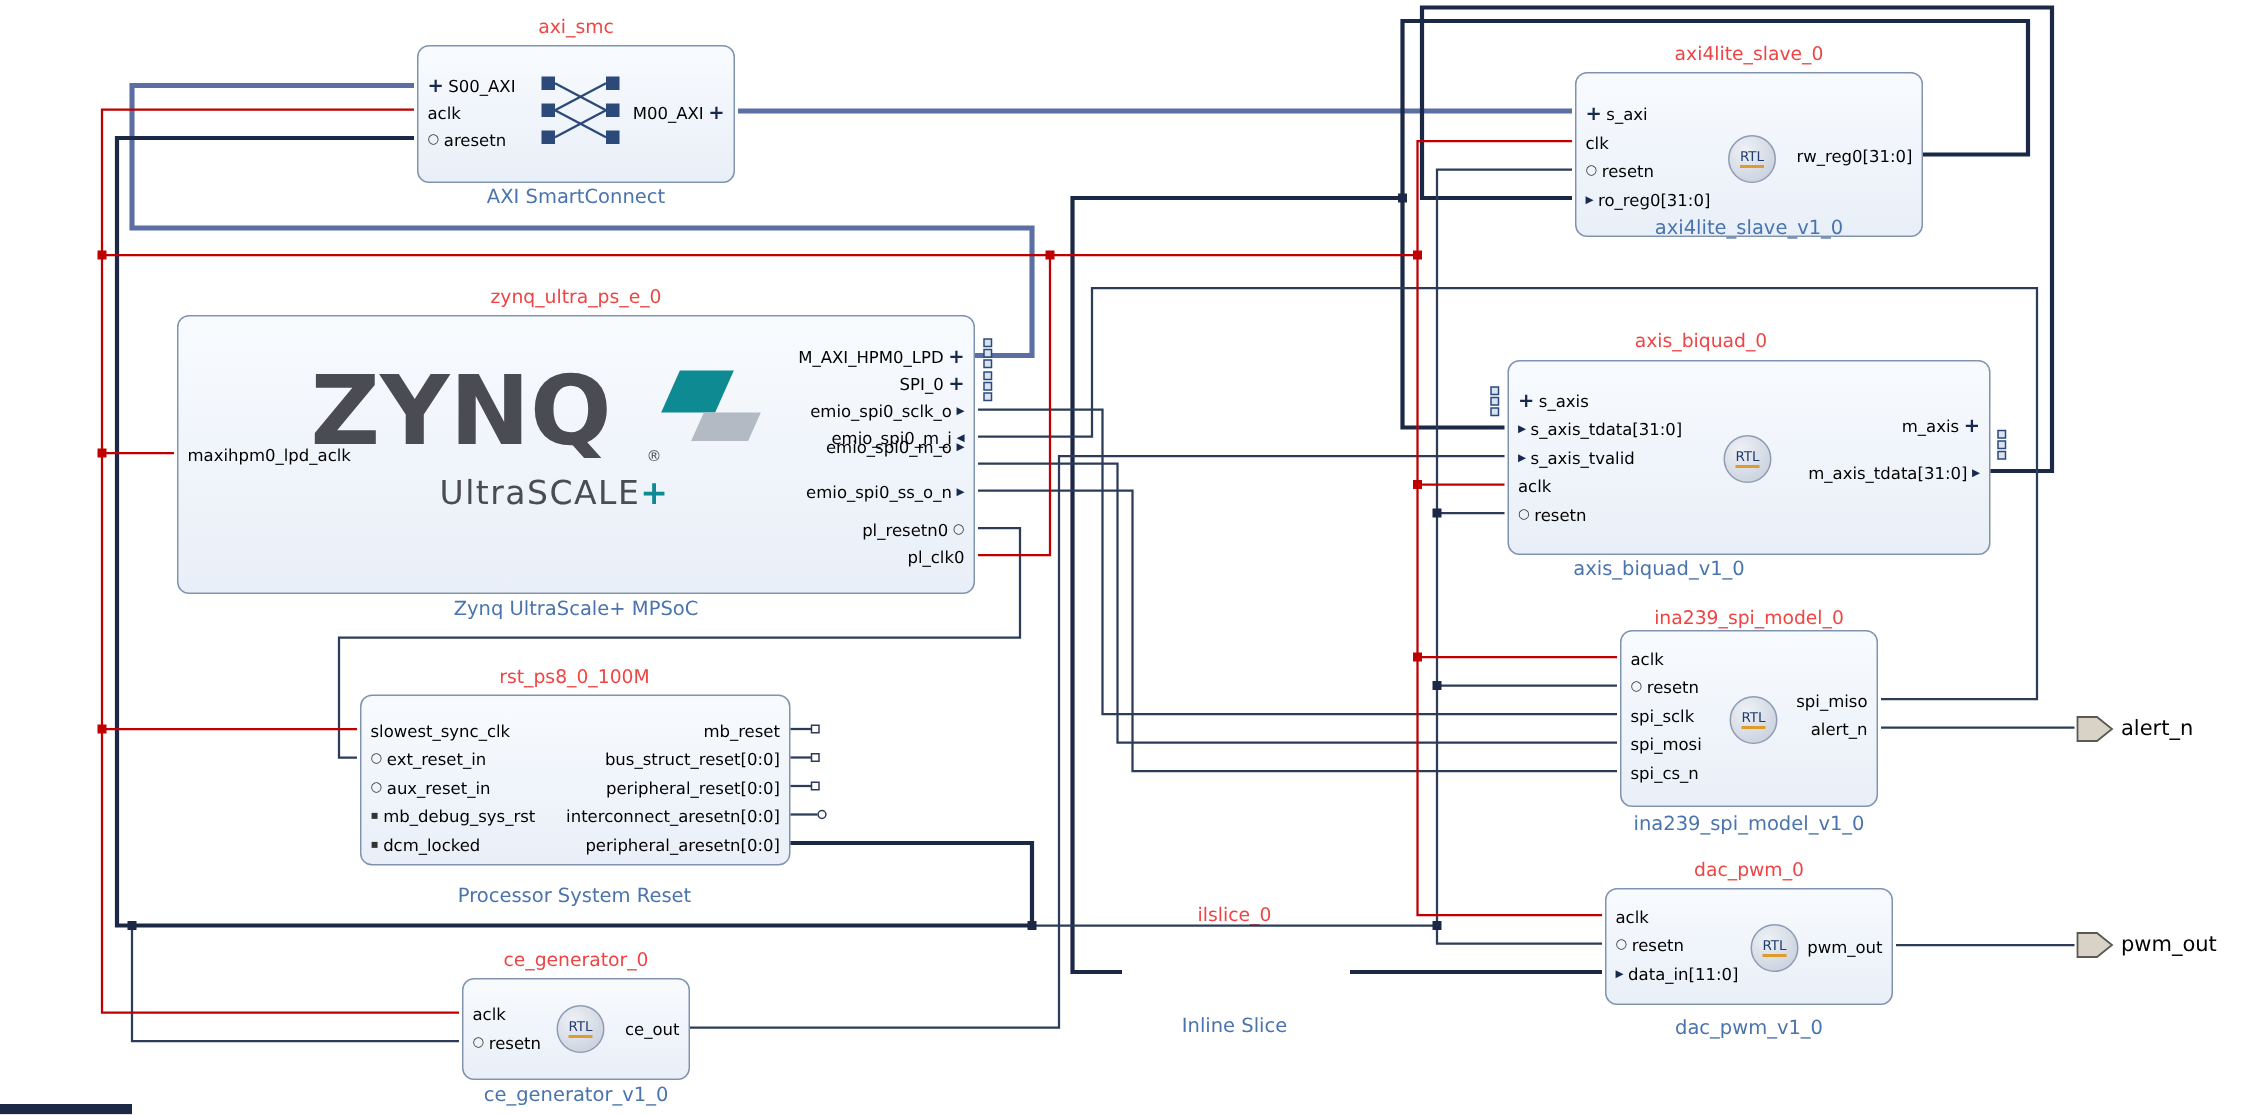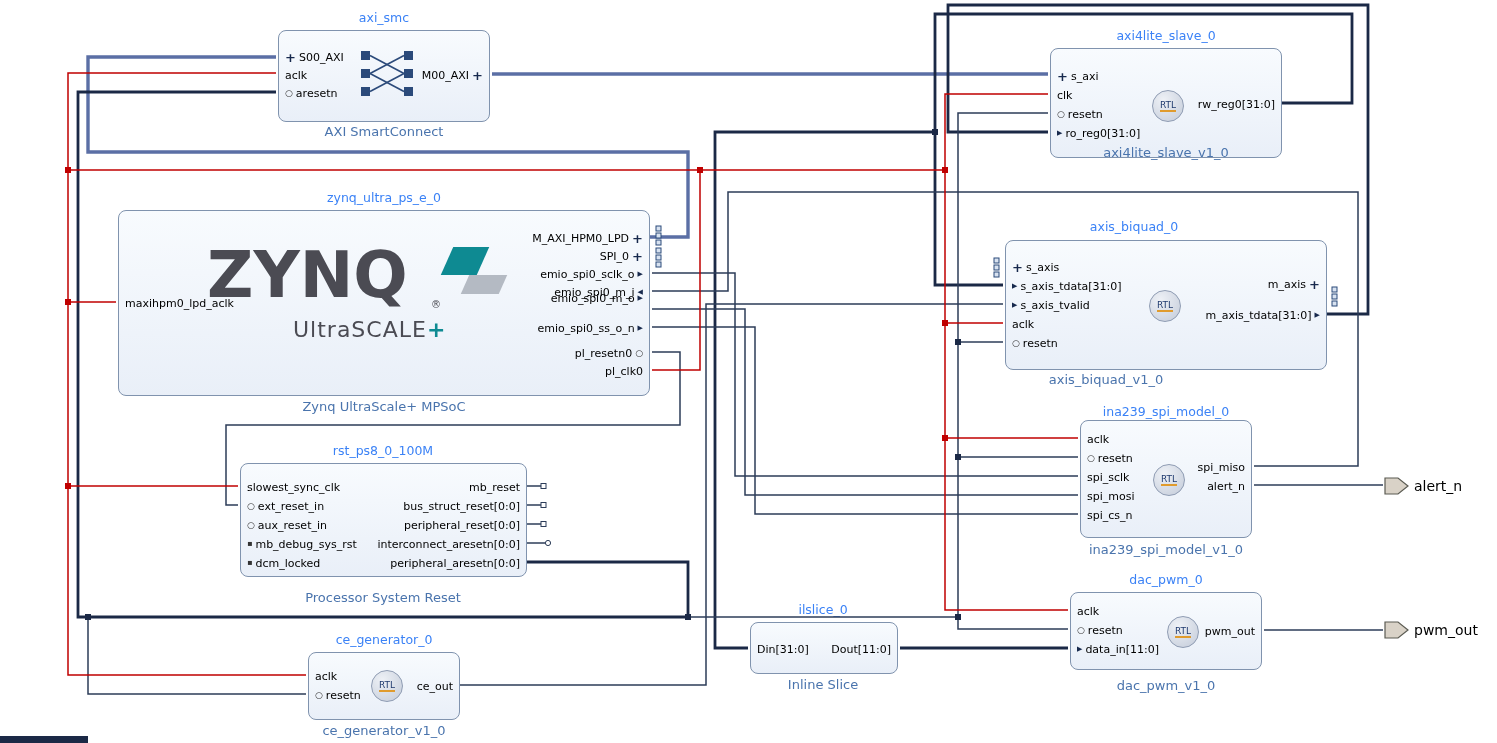--- a/index.html
+++ b/index.html
@@ -1,20 +1,20 @@
 <!DOCTYPE html>
 <html><head>
 <meta charset="utf-8">
 <style>
   html,body{margin:0;padding:0;background:#fff;}
   .canvas{position:relative;width:1497px;height:743px;background:#ffffff;
           font-family:"DejaVu Sans","Liberation Sans",sans-serif;overflow:hidden;}
   .block{position:absolute;background:linear-gradient(180deg,#f8fbfe 0%,#e9eff8 100%);
          border:1px solid #8093ae;border-radius:8px;box-sizing:border-box;}
-  .btitle{position:absolute;transform:translateX(-50%);font-size:12.5px;color:#3b82f6;white-space:nowrap;}
+  .btitle{position:absolute;transform:translateX(-50%);font-size:12.5px;color:#ef4444;white-space:nowrap;}
   .tlabel{position:absolute;transform:translateX(-50%);font-size:13px;color:#4a74ad;white-space:nowrap;}
   .port{position:absolute;height:14px;display:flex;align-items:center;gap:3px;
         font-size:11px;color:#000;white-space:nowrap;}
   .port.l{left:6px;}
   .port.r{right:6px;}
   .pg{display:inline-block;color:#17294d;line-height:1;}
   .plus{font-weight:700;font-size:13px;}
   .arr{font-size:7px;}
   .circ{font-size:9px;color:#333;}
   .sqg{font-size:8px;color:#333;}
@@ -287,28 +287,20 @@
     <div class="port r" style="top:31px">
         <span>pwm_out</span>
       </div>
     <div class="rtl" style="left:96px;top:23px">
         <span class="rtl-t">RTL</span>
       </div>
   </div>
   <div class="tlabel" style="left:1166px;top:678px">dac_pwm_v1_0</div>
 
   <div class="btitle" style="left:823px;top:602px">ilslice_0</div>
-  <div class="block" style="left:750px;top:622px;width:148px;height:52px">
-    <div class="port l" style="top:19px">
-        <span>Din[31:0]</span>
-      </div>
-    <div class="port r" style="top:19px">
-        <span>Dout[11:0]</span>
-      </div>
-  </div>
   <div class="tlabel" style="left:823px;top:677px">Inline Slice</div>
 
   <div class="extlabel" style="left:1414px;top:478px">alert_n</div>
   <div class="extlabel" style="left:1414px;top:622px">pwm_out</div>
 
   <div class="edgebar"></div>
 
   <svg class="svgov" width="1497" height="743" viewBox="0 0 1497 743">
 
     <polyline class="wb" points="492,74 1048,74"></polyline>

